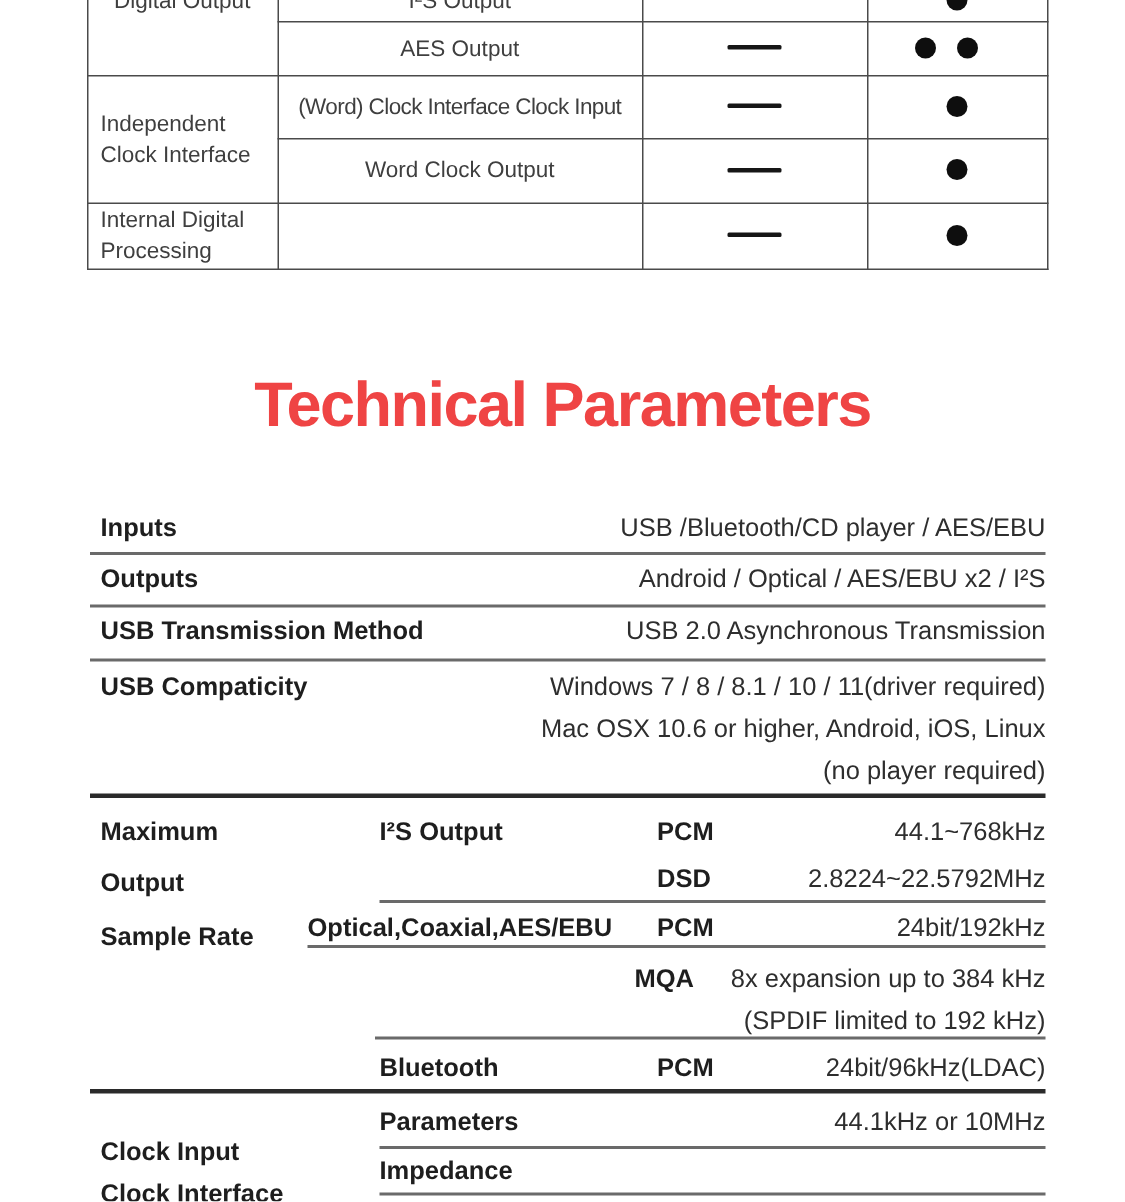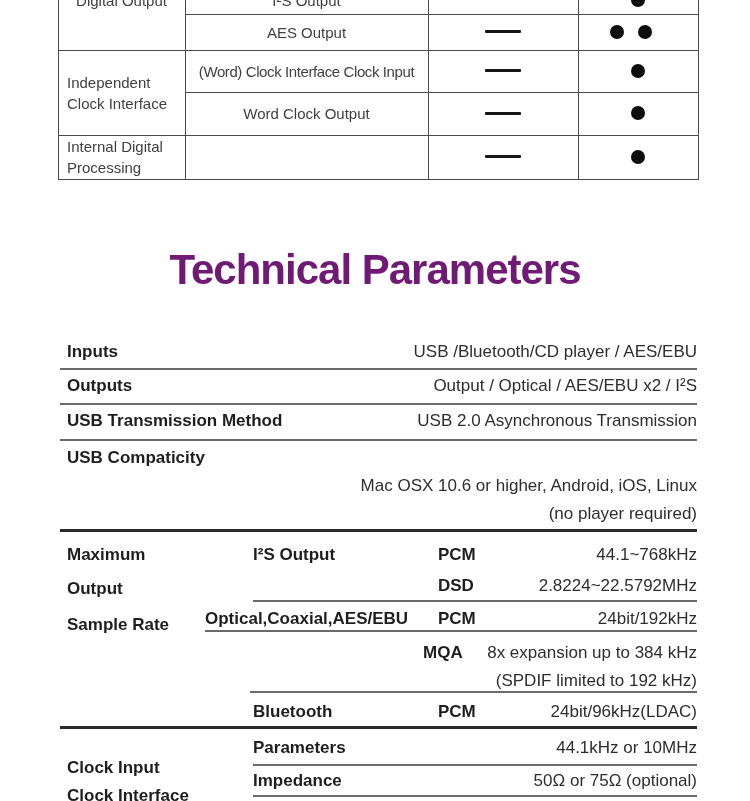--- a/index.html
+++ b/index.html
@@ -19,21 +19,21 @@
     font-size:15px; color:#3f3f3f; text-align:center; white-space:nowrap;
   }
   .ft-cell.left { justify-content:flex-start; text-align:left; white-space:normal;
     padding-left:9px; padding-right:4px; line-height:21px; }
   .dash { position:absolute; width:36px; height:3px; background:#161616; border-radius:1px; }
   .dot  { position:absolute; width:14px; height:14px; background:#0e0e0e; border-radius:50%; }
 
   
   .title {
     position:absolute; left:14px; top:247px; width:722px; text-align:center;
-    font-size:42px; font-weight:bold; color:#701a75; letter-spacing:-1px; line-height:46px;
+    font-size:42px; font-weight:bold; color:#ef4444; letter-spacing:-1px; line-height:46px;
   }
 
   
   .sl { position:absolute; height:22px; line-height:22px; font-size:17px;
         font-weight:bold; color:#1e1e1e; white-space:nowrap; }
   .sv { position:absolute; height:22px; line-height:22px; font-size:17px;
         color:#2e2e2e; white-space:nowrap; right:53px; text-align:right; }
   .tline { position:absolute; height:1.5px; background:#6a6a6a; }
   .kline { position:absolute; height:2.5px; background:#2a2a2a; }
 </style>
@@ -80,28 +80,29 @@
     <div class="dot" style="left:573px; top:150px;"></div>
   </div>
 
   <div class="title">Technical Parameters</div>
 
   <div class="sl" style="left:67px; top:341px;">Inputs</div>
   <div class="sv" style="top:341px;">USB /Bluetooth/CD player / AES/EBU</div>
   <div class="tline" style="left:60px; top:368px; width:637px;"></div>
 
   <div class="sl" style="left:67px; top:375px;">Outputs</div>
-  <div class="sv" style="top:375px;">Output / Optical / AES/EBU x2 / I²S</div>
+  <div class="sv" style="top:375px;">Android / Optical / AES/EBU x2 / I²S</div>
   <div class="tline" style="left:60px; top:403px; width:637px;"></div>
 
   <div class="sl" style="left:67px; top:410px;">USB Transmission Method</div>
   <div class="sv" style="top:410px;">USB 2.0 Asynchronous Transmission</div>
   <div class="tline" style="left:60px; top:439px; width:637px;"></div>
 
   <div class="sl" style="left:67px; top:447px;">USB Compaticity</div>
+  <div class="sv" style="top:447px;">Windows 7 / 8 / 8.1 / 10 / 11(driver required)</div>
   <div class="sv" style="top:475px;">Mac OSX 10.6 or higher, Android, iOS, Linux</div>
   <div class="sv" style="top:503px;">(no player required)</div>
   <div class="kline" style="left:60px; top:529px; width:637px;"></div>
 
   <div class="sl" style="left:67px; top:544px;">Maximum</div>
   <div class="sl" style="left:67px; top:578px;">Output</div>
   <div class="sl" style="left:67px; top:614px;">Sample Rate</div>
 
   <div class="sl" style="left:253px; top:544px;">I²S Output</div>
   <div class="sl" style="left:438px; top:544px;">PCM</div>
@@ -127,16 +128,15 @@
   <div class="kline" style="left:60px; top:726px; width:637px;"></div>
 
   <div class="sl" style="left:67px; top:737px;margin-top:48px;">Clock Interface</div>
   <div class="sl" style="left:67px; top:757px;">Clock Input</div>
 
   <div class="sl" style="left:253px; top:737px;">Parameters</div>
   <div class="sv" style="top:737px;">44.1kHz or 10MHz</div>
   <div class="tline" style="left:253px; top:764px; width:444px;"></div>
 
   <div class="sl" style="left:253px; top:770px;">Impedance</div>
-  <div class="sv" style="top:770px;">50Ω or 75Ω (optional)</div>
   <div class="tline" style="left:253px; top:795px; width:444px;"></div>
 
 </div>
 
 </body></html>

